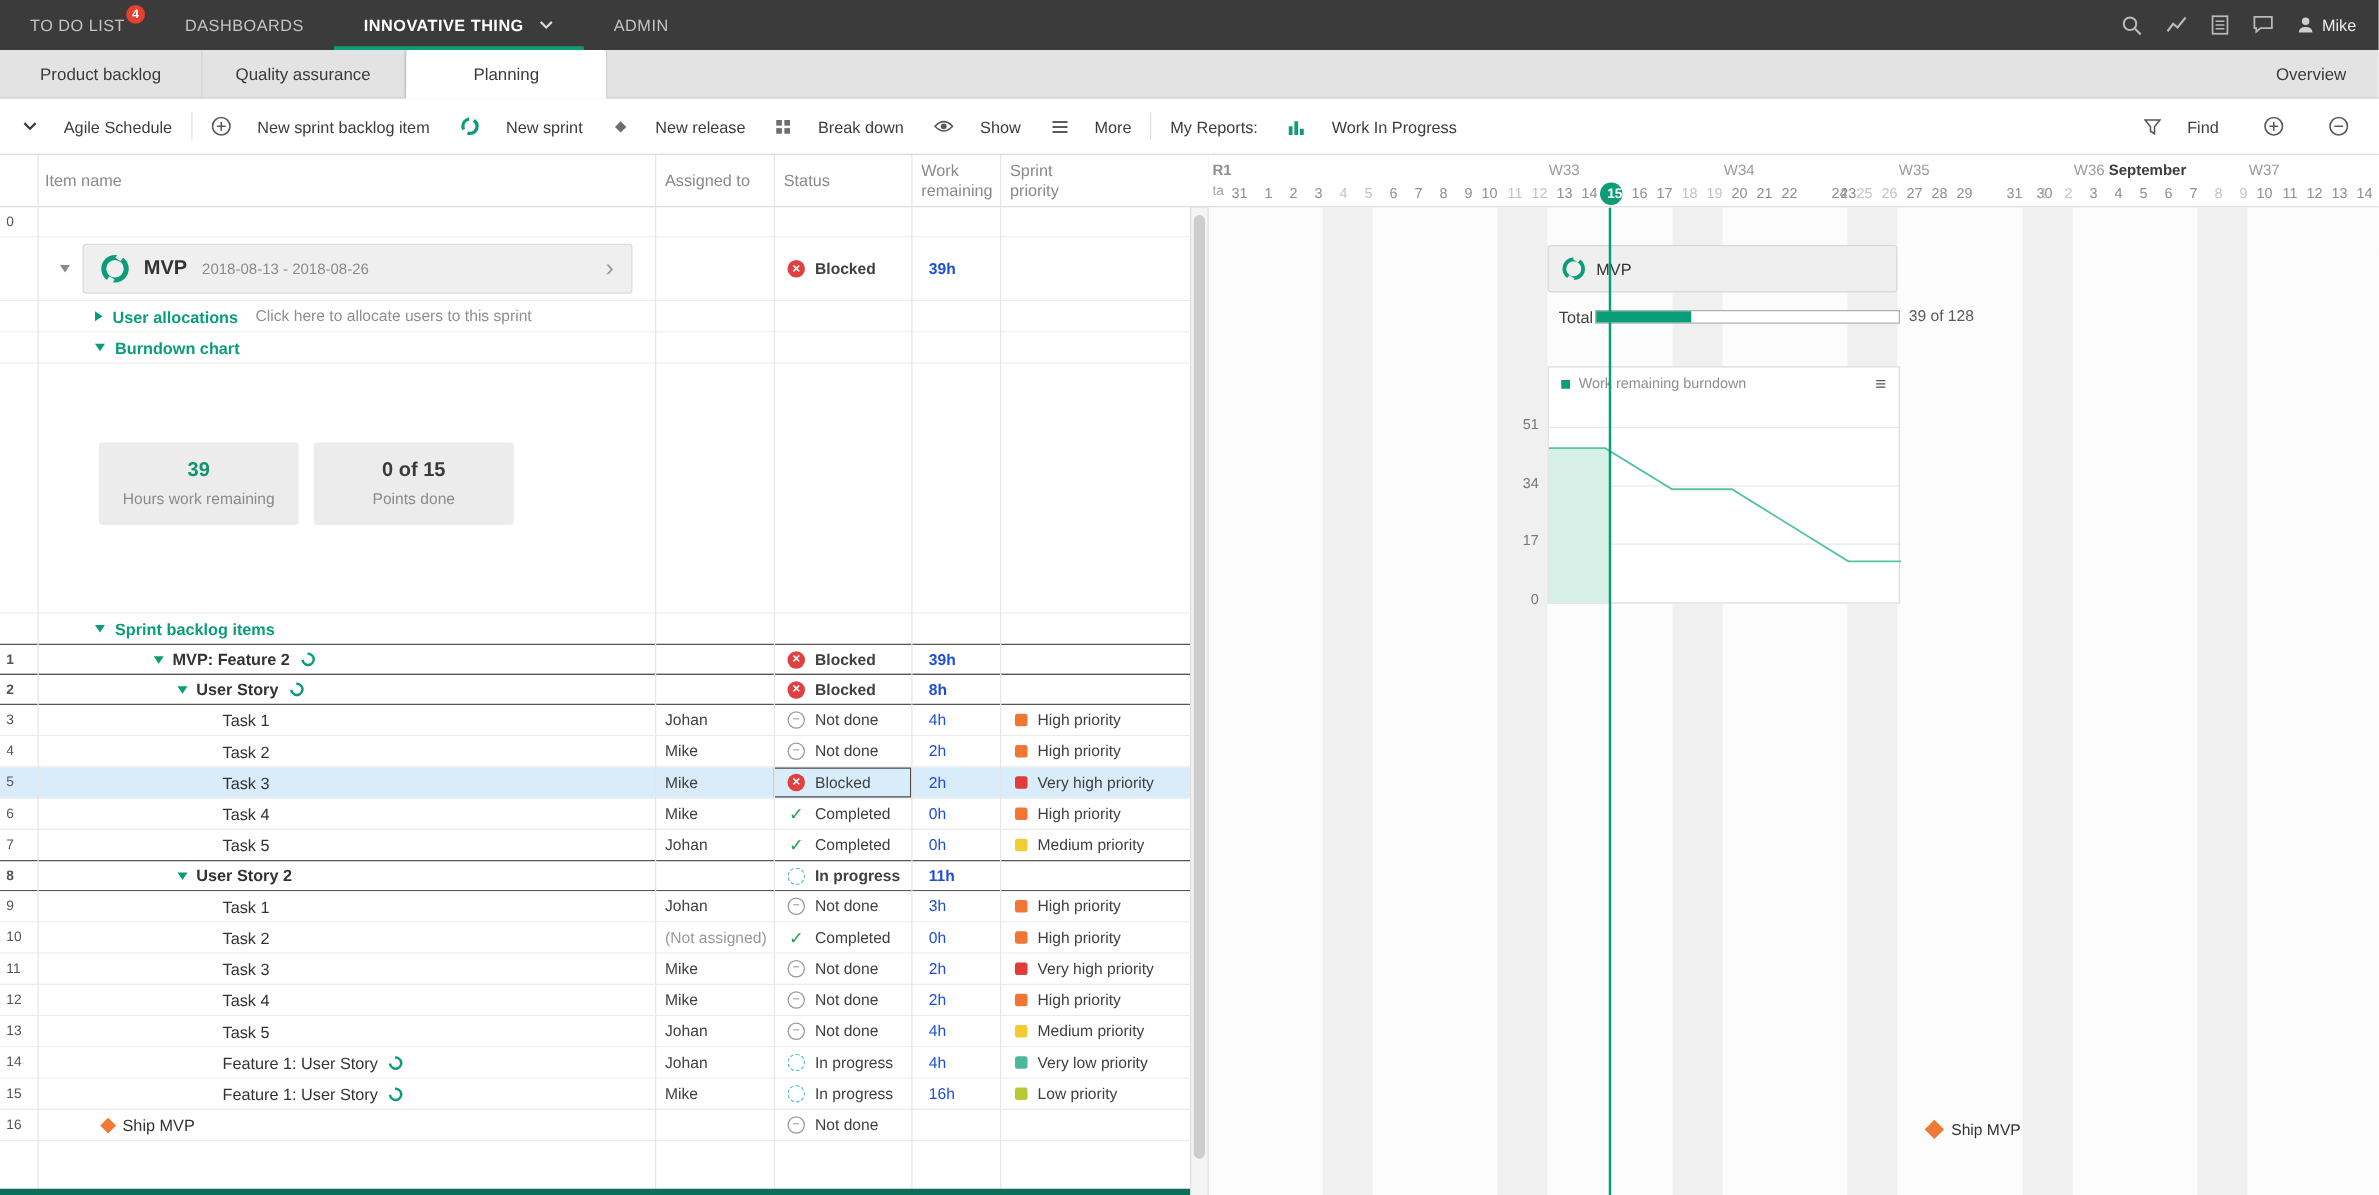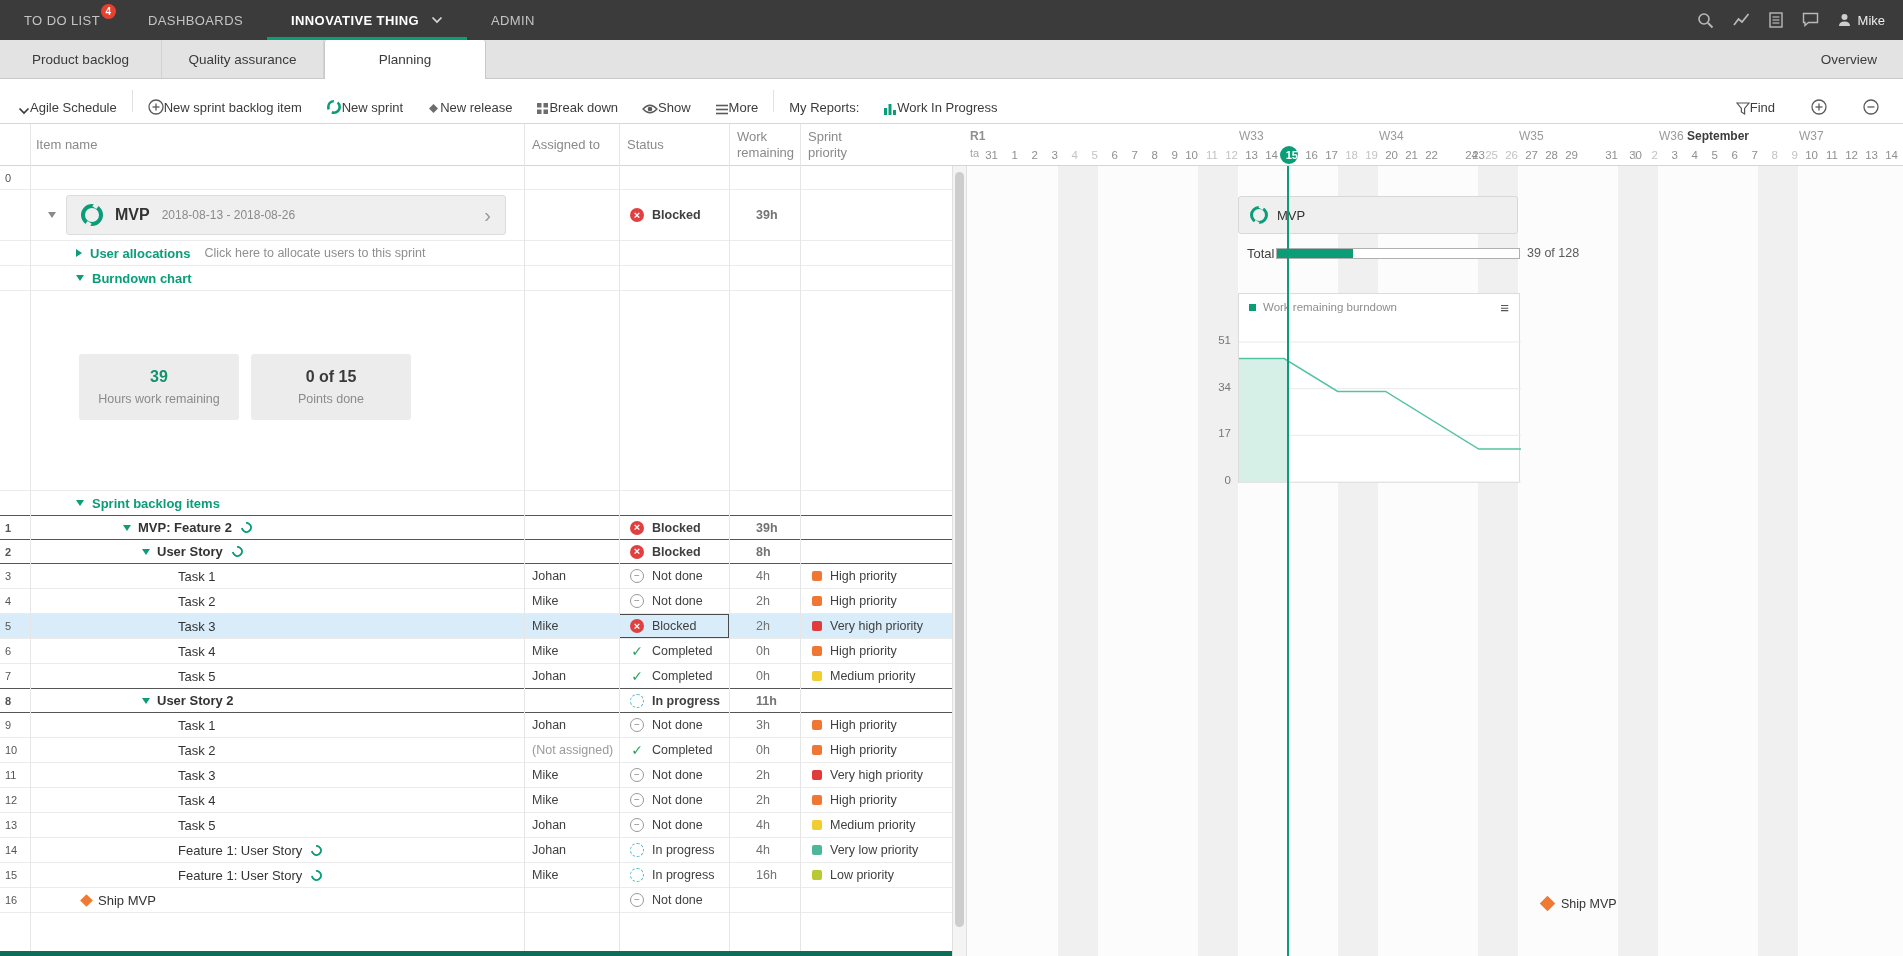--- a/index.html
+++ b/index.html
@@ -20,21 +20,21 @@
 
 .tabbar{height:39px;background:#e3e3e3;border-bottom:1px solid #c8c8c8;display:flex}
 .tab{width:162px;display:flex;align-items:center;justify-content:center;font-size:13.5px;color:#3a3a3a;border-right:1px solid #d2d2d2;cursor:pointer}
 .tab.active{background:#fff;margin-bottom:-1px;border-left:1px solid #c8c8c8;border-right:1px solid #c8c8c8;border-radius:3px 3px 0 0}
 .tab-right{margin-left:auto;display:flex;align-items:center;padding-right:26px;font-size:13.5px;color:#3a3a3a;cursor:pointer}
 
 
 .toolbar{height:45px;background:#fff;border-bottom:1px solid #d8d8d8;display:flex;align-items:center;padding-left:6px;font-size:13px;color:#3c3c3c}
 .tb-left,.tb-right{display:flex;align-items:center}
 .tb-right{margin-left:auto;gap:12px;padding-right:12px}
-.tb-item{display:flex;align-items:flex-end;gap:0;padding:0 12px;height:28px;cursor:pointer;white-space:nowrap}
+.tb-item{display:flex;align-items:center;gap:21px;padding:0 12px;height:28px;cursor:pointer;white-space:nowrap}
 .tb-div{width:1px;height:22px;background:#e2e2e2;margin:0 3px}
 
 
 .main{display:flex;height:832px;position:relative}
 .table-pane{width:952px;flex:none;position:relative;background:#fff}
 .col-line{position:absolute;top:0;bottom:5px;width:1px;background:#e6e6e6;z-index:4;pointer-events:none}
 .t-header{height:42px;border-bottom:1px solid #d5d5d5;position:relative;color:#8a8a8a;font-size:13px}
 .th{position:absolute;top:0;bottom:0;display:flex;align-items:center;line-height:16px}
 .th-item{left:36px}.th-assigned{left:532px;width:82px}.th-status{left:627px}.th-work{left:737px;width:62px}.th-prio{left:808px;width:62px}
 
@@ -73,21 +73,21 @@
 .sum-val.teal{color:#12936f}
 .sum-lab{font-size:12.5px;color:#8b8b8b}
 
 .cell-name{position:absolute;left:30px;right:428px;top:0;bottom:0;display:flex;align-items:center;gap:7px;overflow:hidden;white-space:nowrap}
 .nm{font-size:13px;color:#333}
 .b{font-weight:bold}
 .cell-assigned{position:absolute;left:524px;width:95px;top:0;bottom:0;display:flex;align-items:center;padding-left:8px;font-size:12.5px;color:#3f3f3f;overflow:hidden;white-space:nowrap}
 .cell-assigned.na{color:#9a9a9a}
 .cell-status{position:absolute;left:619px;width:110px;top:0;bottom:0;display:flex;align-items:center;gap:8px;padding-left:11px;font-size:12.5px;color:#3f3f3f}
 .cell-status.sel{outline:1px solid #4a4a4a;outline-offset:-1px}
-.cell-work{position:absolute;left:729px;width:71px;top:0;bottom:0;display:flex;align-items:center;padding-left:27px;font-size:12.5px;color:#737373}
+.cell-work{position:absolute;left:729px;width:71px;top:0;bottom:0;display:flex;align-items:center;padding-left:14px;font-size:12.5px;color:#1d4ed8}
 .cell-prio{position:absolute;left:800px;right:0;top:0;bottom:0;display:flex;align-items:center;gap:8px;padding-left:12px;font-size:12.5px;color:#3f3f3f;overflow:hidden;white-space:nowrap}
 
 .st{width:14px;height:14px;border-radius:50%;flex:none;display:flex;align-items:center;justify-content:center}
 .st-blocked{background:#e04040;color:#fff}
 .st-blocked::before{content:"×";font-size:11px;font-weight:bold;line-height:1}
 .st-notdone{border:1.5px solid #9a9a9a;color:#8a8a8a}
 .st-notdone::before{content:"−";font-size:10px;line-height:1}
 .st-completed{color:#2ba15c}
 .st-completed::before{content:"✓";font-size:14px;font-weight:bold;line-height:1}
 .st-inprogress{border:1.5px dashed #54b9c9}

